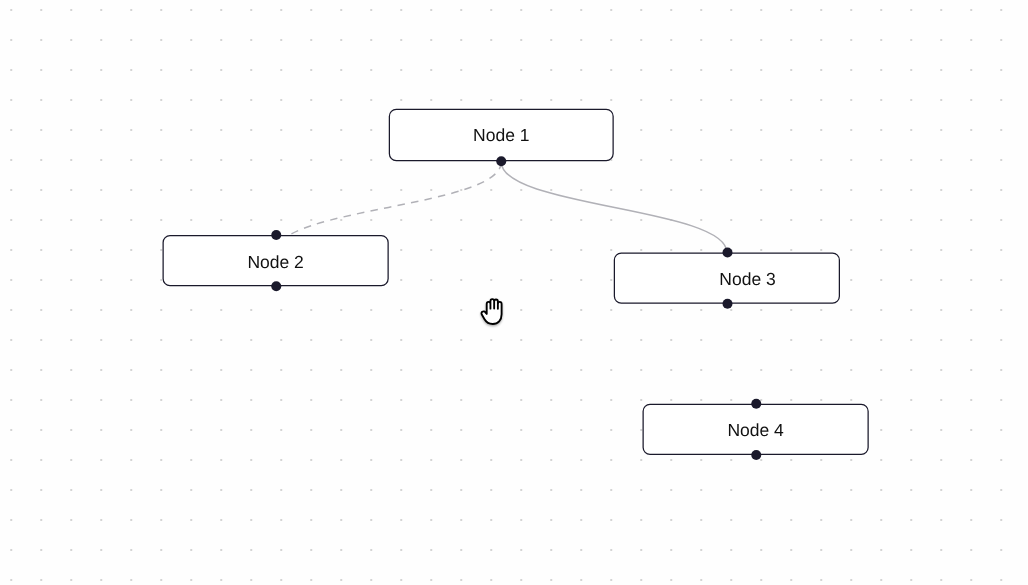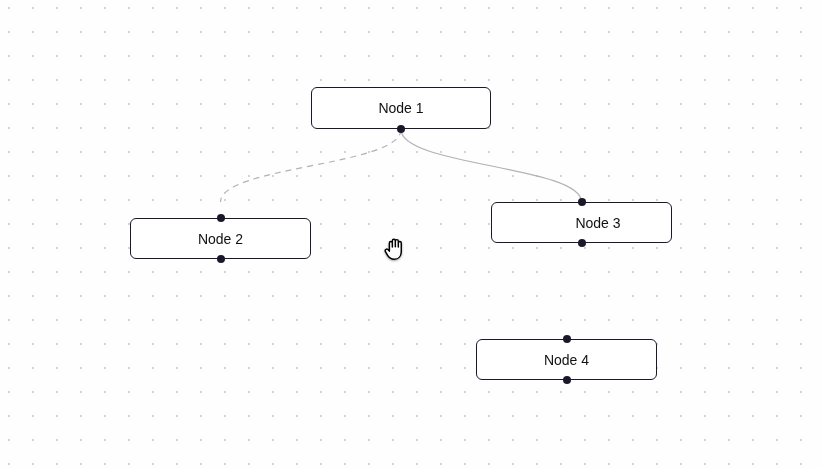--- a/index.html
+++ b/index.html
@@ -38,23 +38,23 @@
     align-items: center;
     justify-content: center;
     cursor: grab;
   }
   .node-label {
     font-size: 14px;
     color: #111111;
     user-select: none;
   }
   .node-1 { left: 311px; top: 87px; }
-  .node-2 { left: 130px; top: 218px; width: 181px; height: 41px; }
+  .node-2 { left: 130px; top: 188px; width: 181px; height: 41px; }
   .node-3 { left: 491px; top: 202px; width: 181px; height: 41px; padding-left: 33px; }
-  .node-4 { left: 476px; top: 323px; width: 181px; height: 41px; margin-top: 16px; }
+  .node-4 { left: 514px; top: 323px; width: 181px; height: 41px; }
   .handle {
     position: absolute;
     left: 50%;
     width: 8px;
     height: 8px;
     margin-left: -4px;
     border-radius: 50%;
     background: #1a192b;
     cursor: crosshair;
   }

